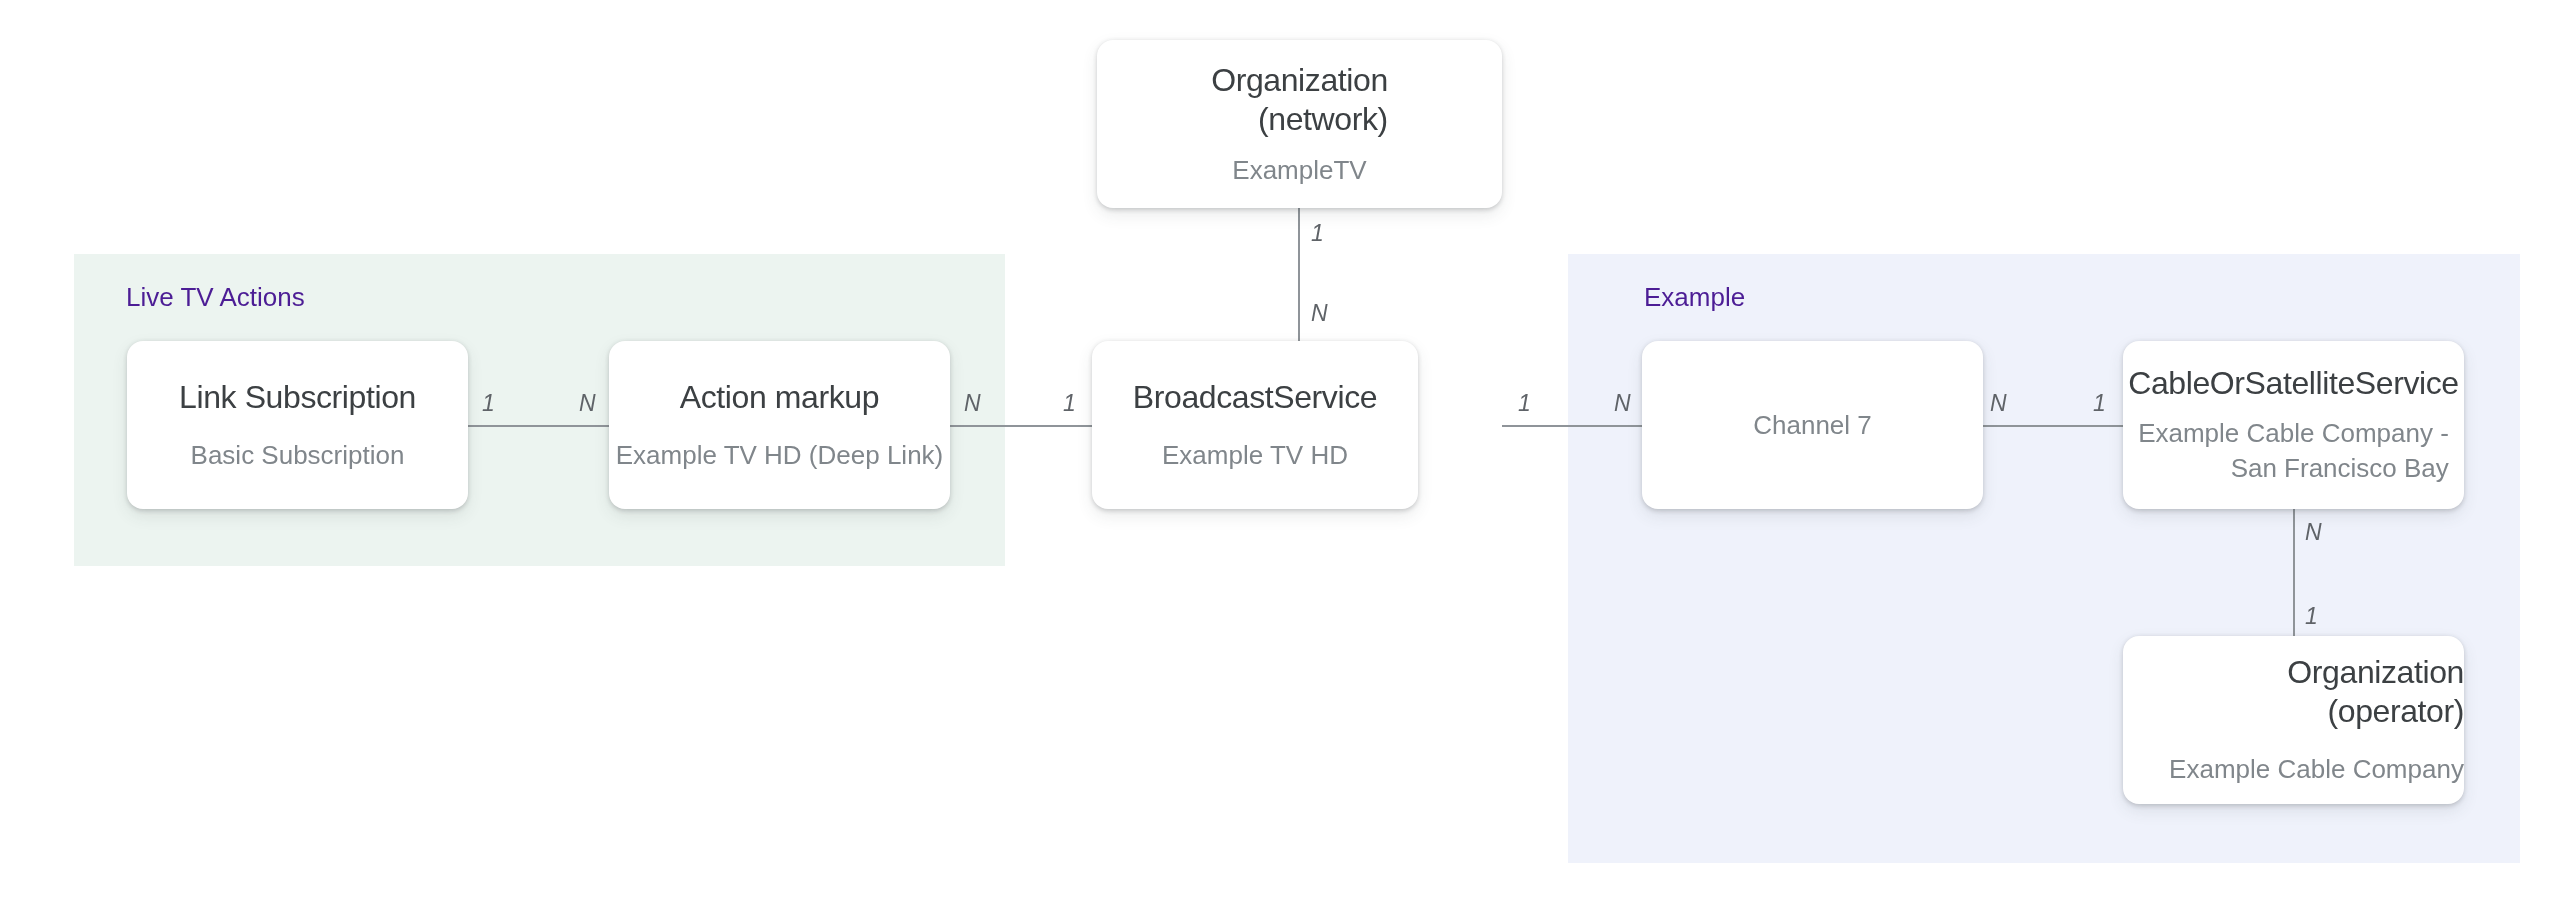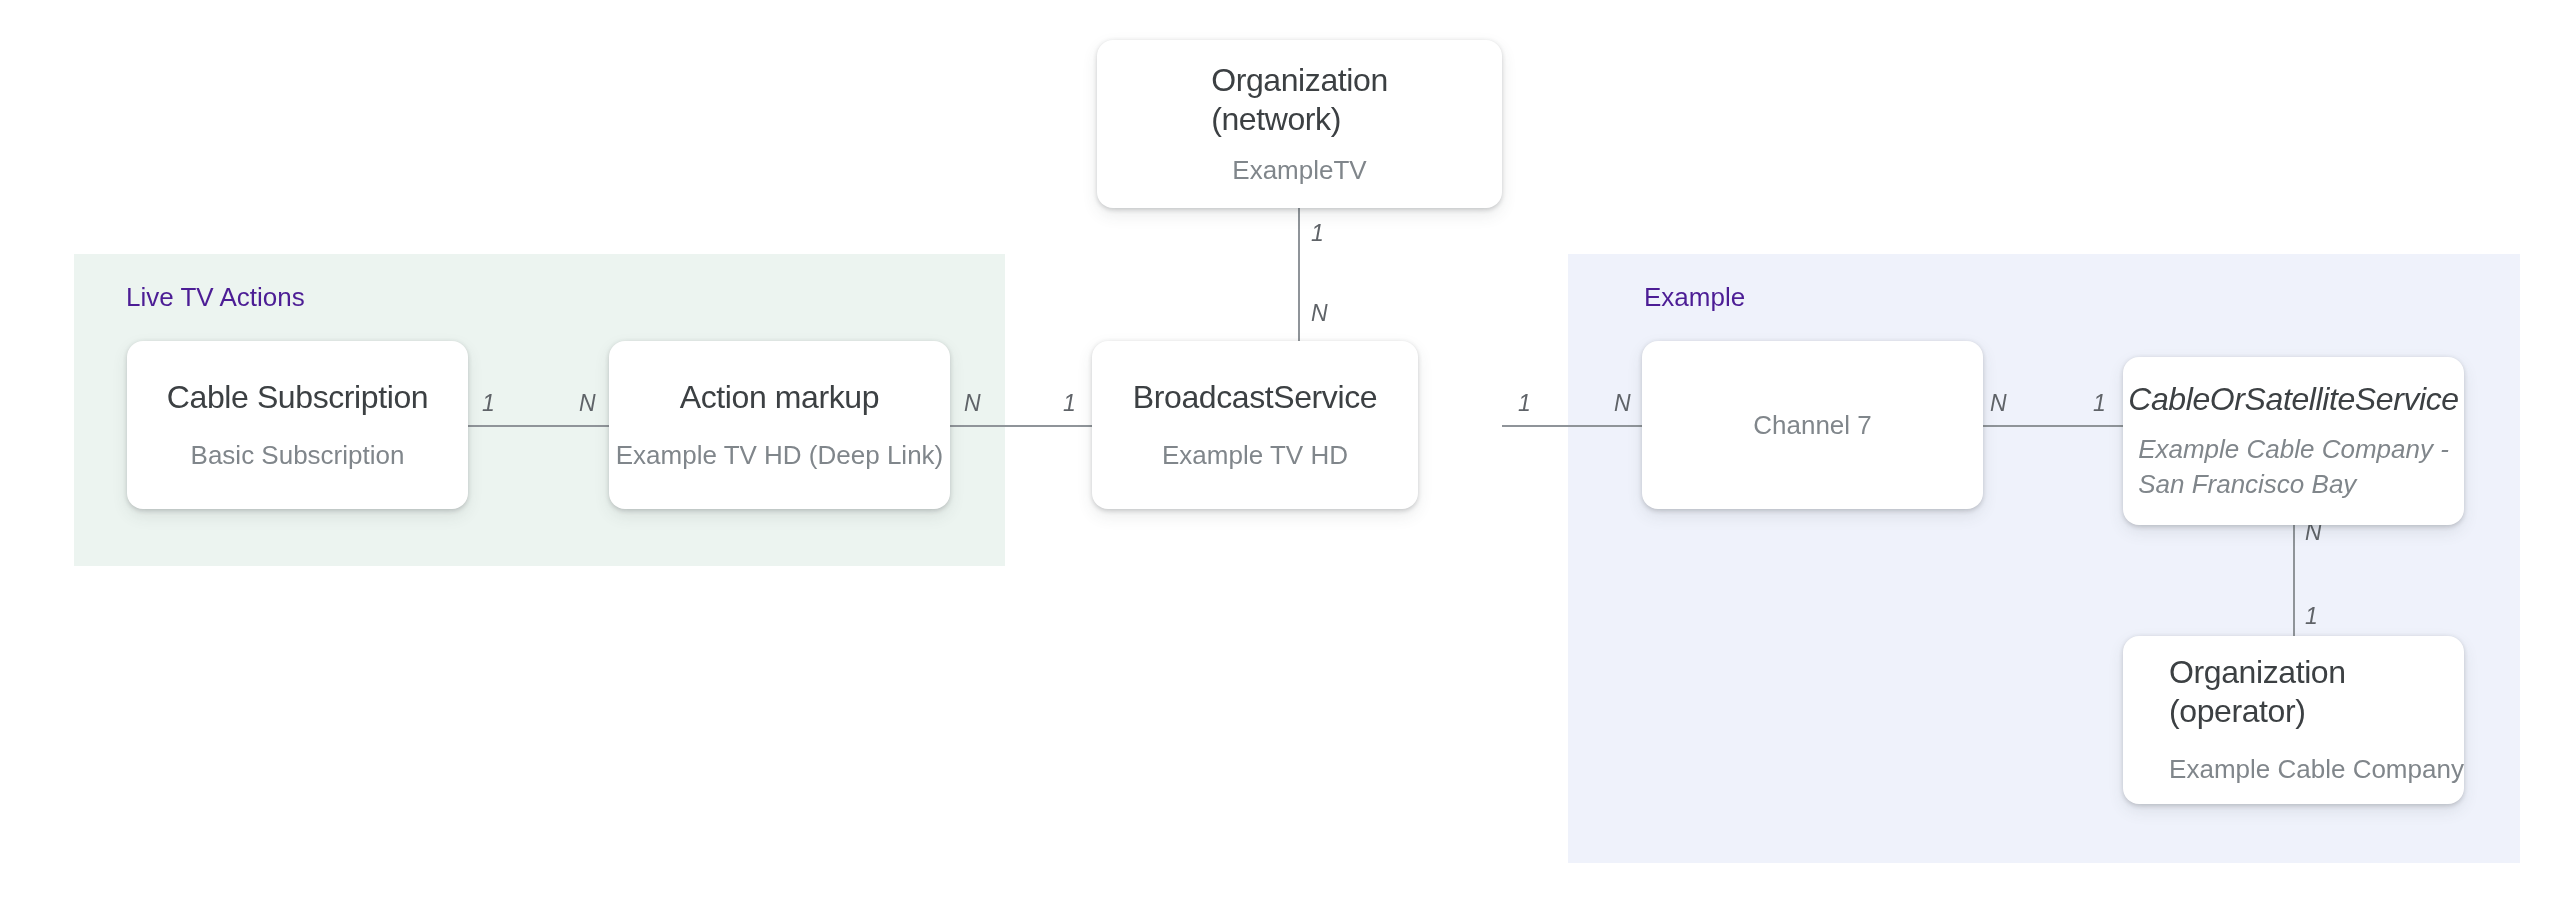--- a/index.html
+++ b/index.html
@@ -25,21 +25,21 @@
   }
   .node {
     position: absolute;
     background: #ffffff;
     border-radius: 16px;
     box-shadow: 0 1.8px 4.4px rgba(60,64,67,0.22), 0 6.2px 16px rgba(60,64,67,0.10);
     display: flex;
     flex-direction: column;
     align-items: center;
     justify-content: center;
-    text-align: left;
+    text-align: right;
     gap: 21px;
     box-sizing: border-box;
   }
   .node-title {
     font-size: 32px;
     line-height: 39px;
     letter-spacing: -0.4px;
     color: #3c4043;
     white-space: pre-line;
   }
@@ -106,39 +106,39 @@
   <div class="card-label" style="left:2305px; top:518px;">N</div>
   <div class="card-label" style="left:2305px; top:602px;">1</div>
 
   <div class="node" style="left:1097px; top:40px; width:405px; height:168px; gap:14px;">
     <div class="node-title">Organization
 (network)</div>
     <div class="node-subtitle">ExampleTV</div>
   </div>
 
   <div class="node" style="left:127px; top:341px; width:341px; height:168px;">
-    <div class="node-title">Cable Subscription</div>
+    <div class="node-title">Link Subscription</div>
     <div class="node-subtitle">Basic Subscription</div>
   </div>
 
   <div class="node" style="left:609px; top:341px; width:341px; height:168px;">
     <div class="node-title">Action markup</div>
     <div class="node-subtitle">Example TV HD (Deep Link)</div>
   </div>
 
   <div class="node" style="left:1092px; top:341px; width:326px; height:168px;">
     <div class="node-title">BroadcastService</div>
     <div class="node-subtitle">Example TV HD</div>
   </div>
 
   <div class="node" style="left:1642px; top:341px; width:341px; height:168px;">
     <div class="node-subtitle">Channel 7</div>
   </div>
 
-  <div class="node" style="left:2123px; top:357px; width:341px; height:168px; gap:12.4px;font-style:italic;">
+  <div class="node" style="left:2123px; top:341px; width:341px; height:168px; gap:12.4px;">
     <div class="node-title">CableOrSatelliteService</div>
     <div class="node-subtitle">Example Cable Company -
 San Francisco Bay</div>
   </div>
 
   <div class="node" style="left:2123px; top:636px; width:341px; height:168px;padding-left:46px;">
     <div class="node-title">Organization (operator)</div>
     <div class="node-subtitle">Example Cable Company</div>
   </div>
 

